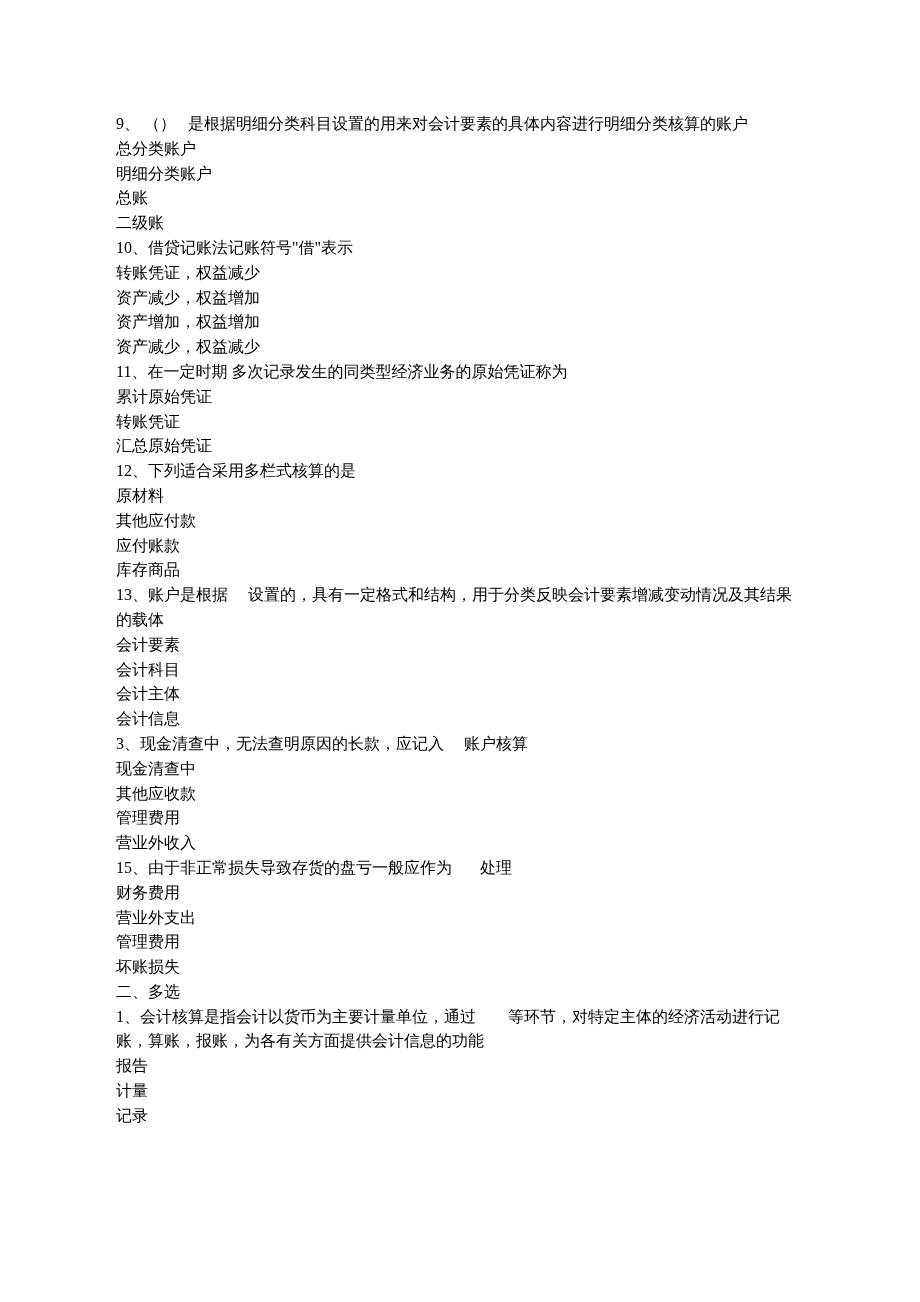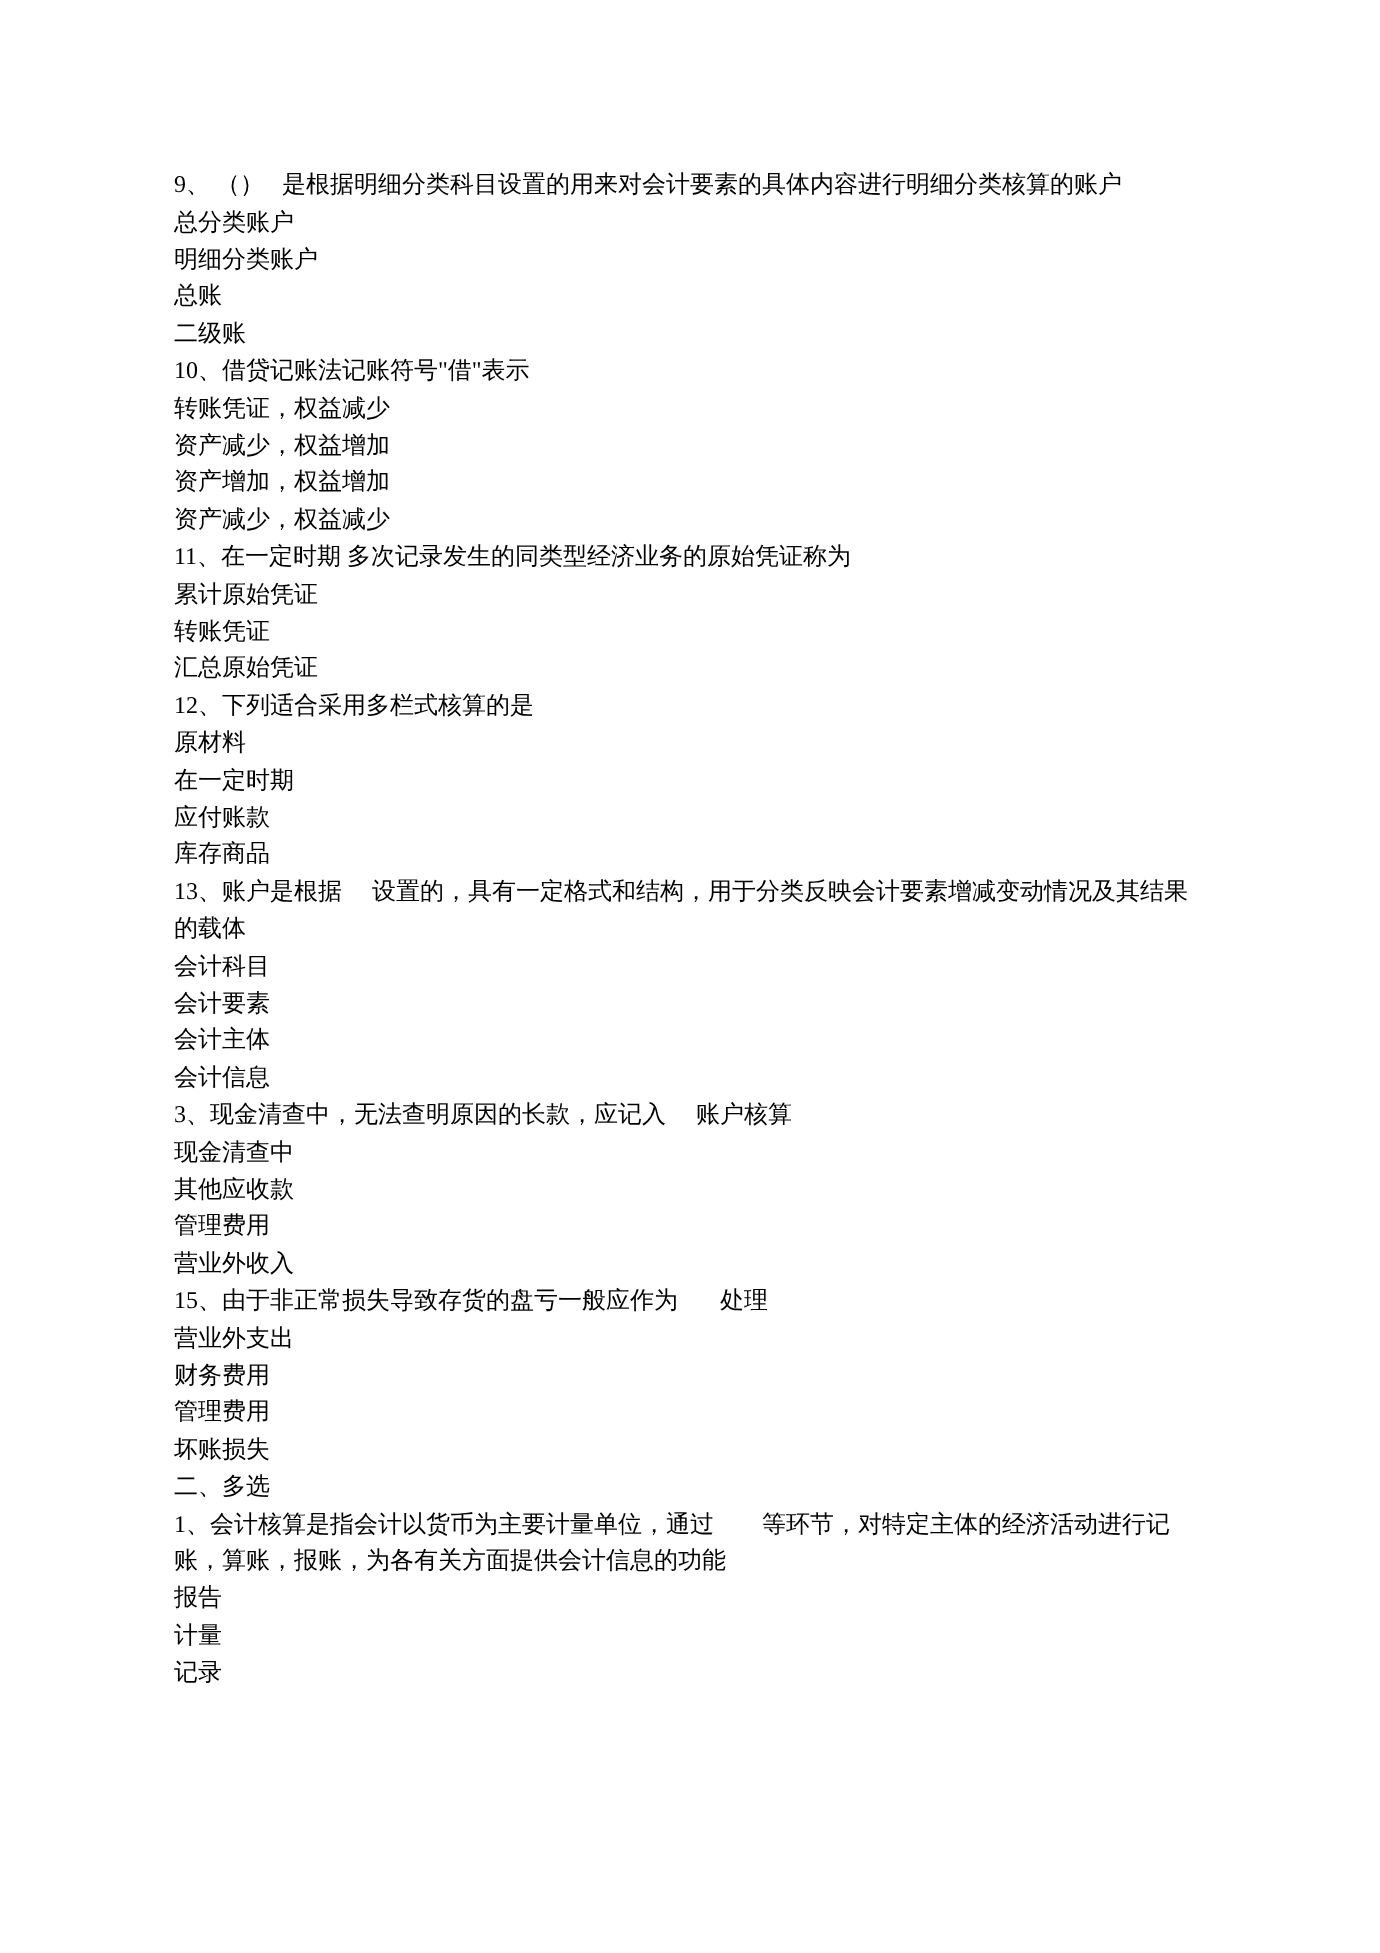--- a/index.html
+++ b/index.html
@@ -44,45 +44,45 @@
   <div>
     <div class="line">11、在一定时期 多次记录发生的同类型经济业务的原始凭证称为</div>
     <div class="line">累计原始凭证</div>
     <div class="line">转账凭证</div>
     <div class="line">汇总原始凭证</div>
   </div>
 
   <div>
     <div class="line">12、下列适合采用多栏式核算的是</div>
     <div class="line">原材料</div>
-    <div class="line">在一定时期</div>
+    <div class="line">其他应付款</div>
     <div class="line">应付账款</div>
     <div class="line">库存商品</div>
   </div>
 
   <div>
     <div class="line">13、账户是根据     设置的，具有一定格式和结构，用于分类反映会计要素增减变动情况及其结果的载体</div>
+    <div class="line">会计要素</div>
     <div class="line">会计科目</div>
-    <div class="line">会计要素</div>
     <div class="line">会计主体</div>
     <div class="line">会计信息</div>
   </div>
 
   <div>
     <div class="line">3、现金清查中，无法查明原因的长款，应记入     账户核算</div>
     <div class="line">现金清查中</div>
     <div class="line">其他应收款</div>
     <div class="line">管理费用</div>
     <div class="line">营业外收入</div>
   </div>
 
   <div>
     <div class="line">15、由于非正常损失导致存货的盘亏一般应作为       处理</div>
+    <div class="line">财务费用</div>
     <div class="line">营业外支出</div>
-    <div class="line">财务费用</div>
     <div class="line">管理费用</div>
     <div class="line">坏账损失</div>
   </div>
 
   <div class="line">二、多选</div>
 
   <div>
     <div class="line">1、会计核算是指会计以货币为主要计量单位，通过        等环节，对特定主体的经济活动进行记账，算账，报账，为各有关方面提供会计信息的功能</div>
     <div class="line">报告</div>
     <div class="line">计量</div>

